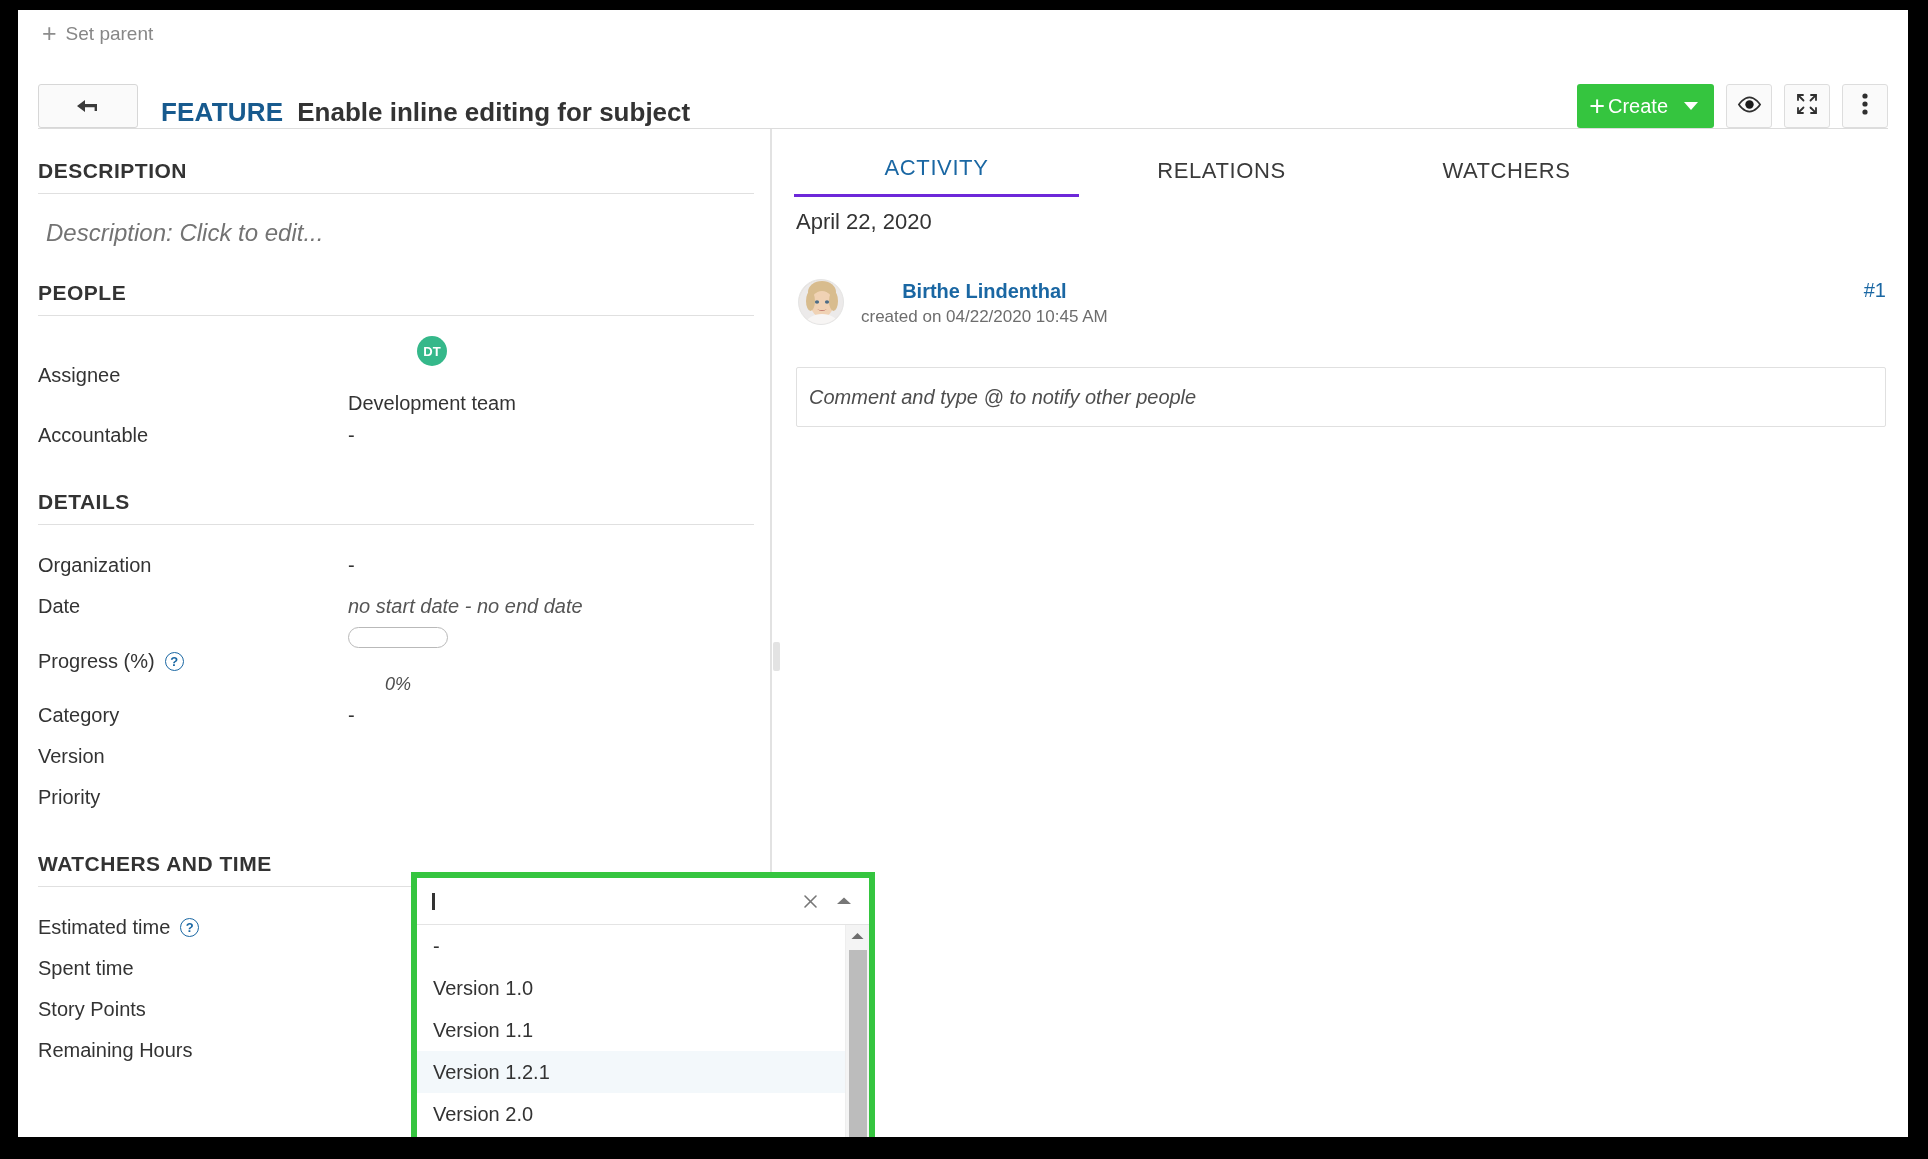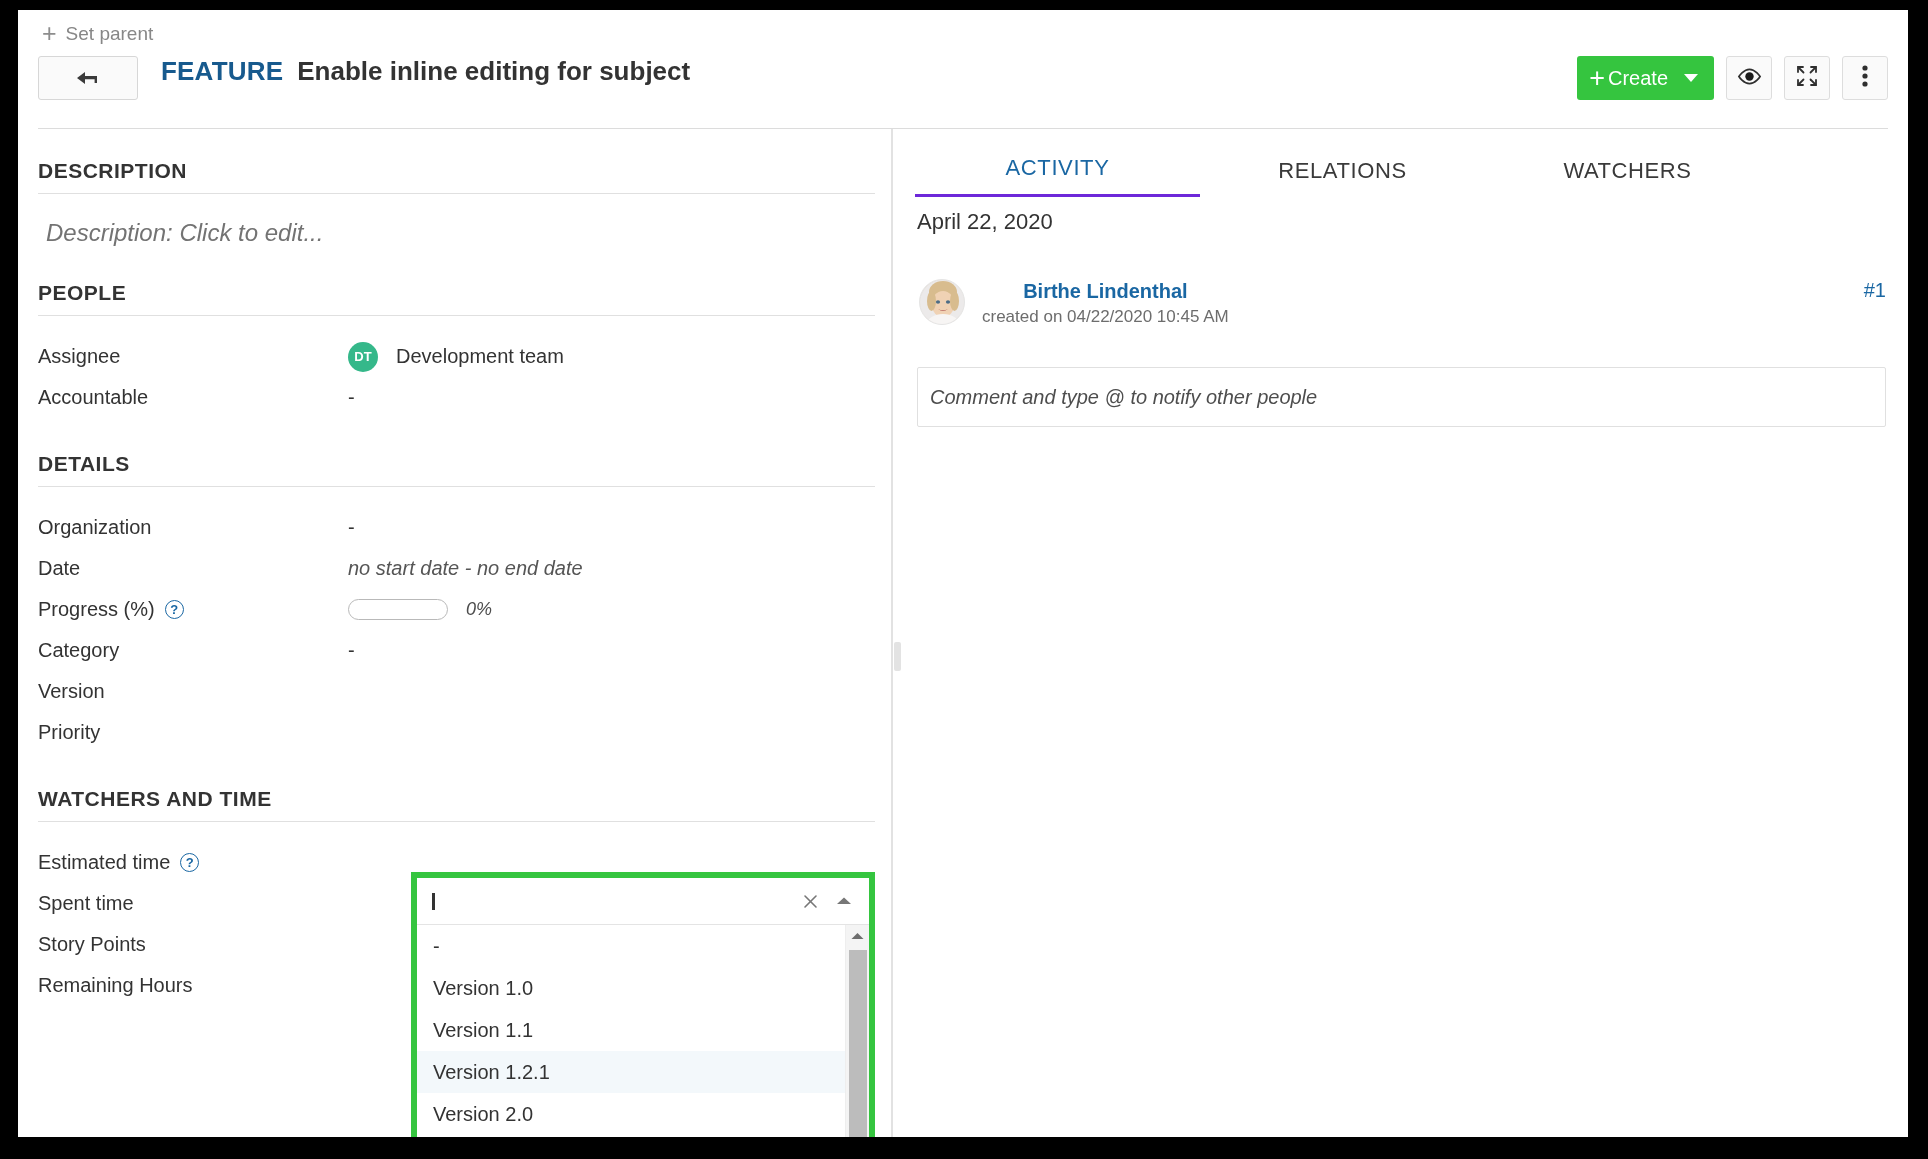--- a/index.html
+++ b/index.html
@@ -42,21 +42,21 @@
   .plus-glyph {
     font-size: 25px;
     font-weight: 300;
     color: #8d8d8d;
     line-height: 0.8;
   }
 
   #title-bar {
     height: 72px;
     display: flex;
-    align-items: flex-start;
+    align-items: flex-end;
     padding: 0 20px 0 20px;
     position: relative;
   }
   #back-button {
     width: 100px;
     height: 44px;
     background: #fafafa;
     border: 1px solid #d7d7d7;
     border-radius: 3px;
     display: flex;
@@ -130,21 +130,21 @@
     margin: 0 20px;
   }
 
   
   #main {
     display: flex;
     height: 1008px;
     position: relative;
   }
   #left-pane {
-    width: 873px;
+    width: 752px;
     padding: 30px 16px 0 20px;
     position: relative;
     overflow: hidden;
   }
   #splitter {
     width: 2px;
     background: #e2e2e2;
     position: relative;
     flex: none;
   }
@@ -199,21 +199,22 @@
     color: #333333;
     display: flex;
     align-items: center;
     gap: 10px;
   }
   .attr-value {
     font-size: 20px;
     color: #333333;
     display: flex;
     align-items: center;
-    gap: 18px;
+    gap: 26px;
+    flex-direction: column;
   }
   .attr-value.italic { font-style: italic; color: #555555; }
 
   .help-icon {
     width: 19px;
     height: 19px;
     border: 1.6px solid #1a67a3;
     border-radius: 50%;
     color: #1a67a3;
     font-size: 13px;

